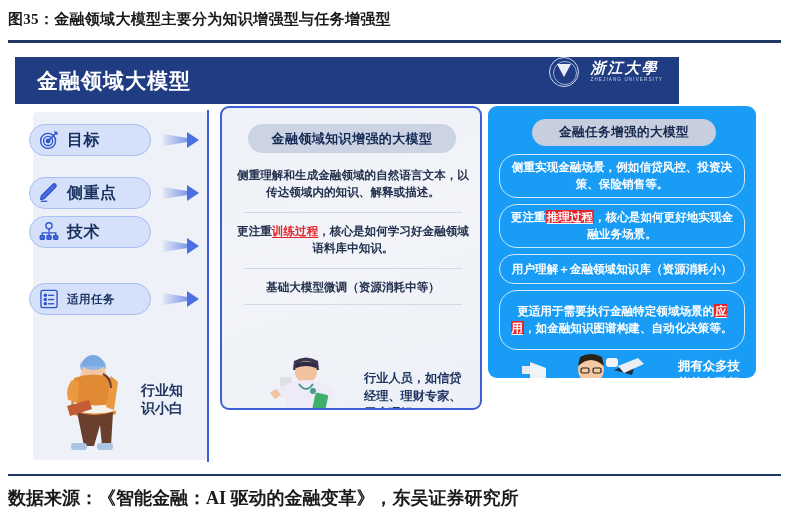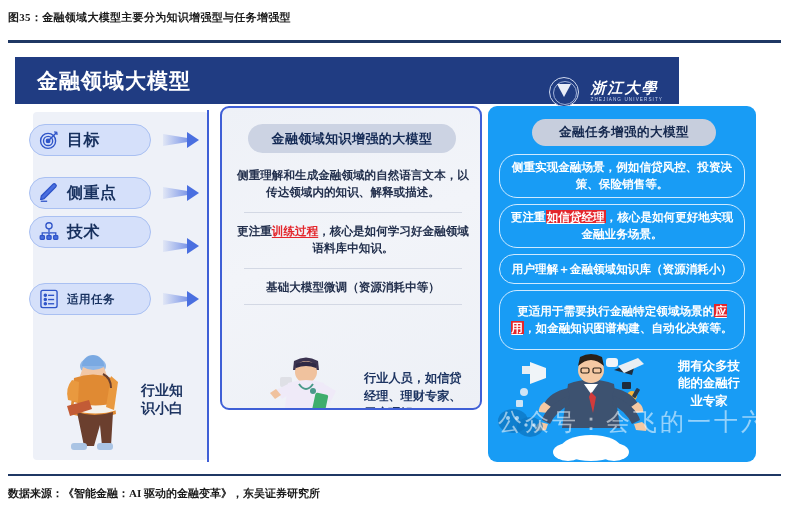--- a/index.html
+++ b/index.html
@@ -13,21 +13,21 @@
     overflow: hidden;
   }
 
   
   .doc-title {
     position: absolute;
     left: 8px; top: 10px;
     width: 760px;
     font-family: "Liberation Serif", "DejaVu Serif", serif;
     font-weight: bold;
-    font-size: 11px;
+    font-size: 15px;
     color: #1a1a1a;
     letter-spacing: 0.3px;
     white-space: nowrap;
   }
   .rule-top {
     position: absolute;
     left: 8px; top: 40px;
     width: 773px; height: 2.5px;
     background: #1f3864;
   }
@@ -36,21 +36,21 @@
     left: 8px; top: 474px;
     width: 773px; height: 2px;
     background: #1f3864;
   }
   .doc-source {
     position: absolute;
     left: 8px; top: 486px;
     width: 770px;
     font-family: "Liberation Serif", "DejaVu Serif", serif;
     font-weight: bold;
-    font-size: 11px;
+    font-size: 18px;
     color: #1a1a1a;
     white-space: nowrap;
   }
 
   
   .figure {
     position: absolute;
     left: 15px; top: 57px;
     width: 760px; height: 409px;
     background: #ffffff;
@@ -67,21 +67,21 @@
   .fig-header-title {
     position: absolute;
     left: 22px; top: 10px;
     font-size: 21px;
     font-weight: bold;
     color: #ffffff;
     letter-spacing: 1px;
   }
   .zju-logo {
     position: absolute;
-    right: 16px; top: 20px;
+    right: 16px; top: 0;
     display: flex;
     align-items: center;
     gap: 12px;
   }
   .zju-seal {
     width: 28px; height: 28px;
     border-radius: 50%;
     border: 1.3px solid #cfd8ee;
     position: relative;
     background: #203c82;
@@ -245,21 +245,21 @@
     font-size: 12.2px;
     font-weight: bold;
     color: #1d3461;
     line-height: 1.45;
   }
 
   
   .col-right {
     position: absolute;
     left: 473px; top: 2px;
-    width: 268px; height: 356px;
+    width: 268px; height: 272px;
     background: #189cf5;
     border-radius: 9px;
     overflow: hidden;
   }
   .right-strip {
     position: absolute;
     left: 733px; top: 10px;
     width: 22px; height: 340px;
     background: #eef1f6;
     border-radius: 3px;
@@ -488,21 +488,21 @@
     <div class="col-right">
       <div class="rt-pill">
         <span class="rt-pill-text">金融任务增强的大模型</span>
       </div>
 
       <div class="rt-box" style="top:48px; height:44px">
         <span><span>侧重实现金融场景，例如信贷风控、投资决策、保险销售等。</span></span>
       </div>
 
       <div class="rt-box" style="top:98px; height:44px">
-        <span><span>更注重</span><span class="hl-red-w">如信贷经理</span><span>，核心是如何更好地实现金融业务场景。</span></span>
+        <span><span>更注重</span><span class="hl-red-w">推理过程</span><span>，核心是如何更好地实现金融业务场景。</span></span>
       </div>
 
       <div class="rt-box" style="top:148px; height:30px">
         <span><span>用户理解＋金融领域知识库（资源消耗小）</span></span>
       </div>
 
       <div class="rt-box" style="top:184px; height:60px">
         <span><span>更适用于需要执行金融特定领域场景的</span><span class="hl-red-w">应用</span><span>，如金融知识图谱构建、自动化决策等。</span></span>
       </div>
 

